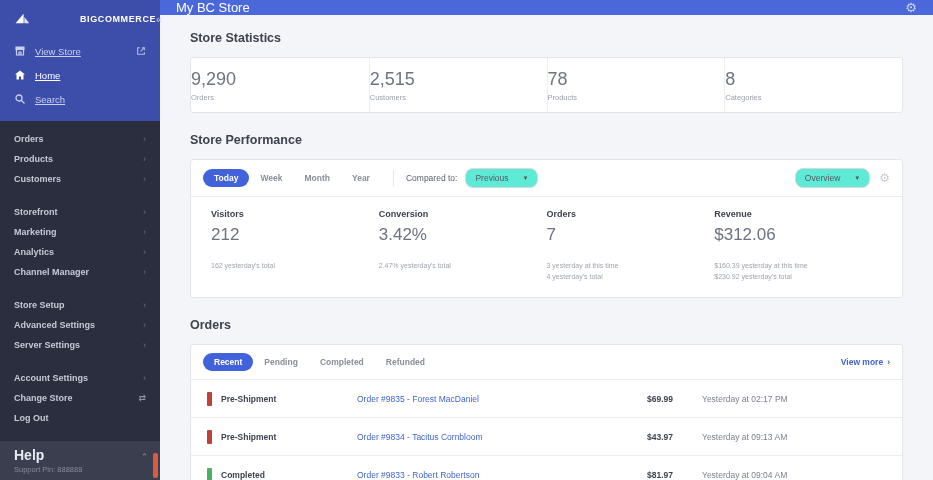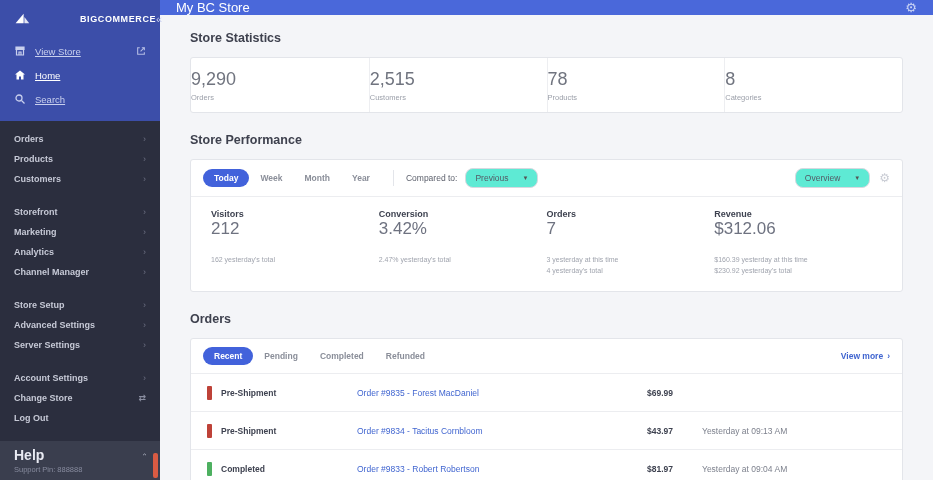--- a/index.html
+++ b/index.html
@@ -54,21 +54,21 @@
   .pill { font-size:8.5px; color:#8A8E99; padding:4px 11px; border-radius:11px; cursor:pointer; font-weight:bold; }
   .pill.active { background:var(--accent,#4262DB); color:#fff; }
   .vdiv { width:1px; height:16px; background:#E3E5EA; margin:0 12px; }
   .cmp-label { font-size:8.5px; color:#5B5F6B; margin-right:8px; }
   .select { display:flex; align-items:center; gap:14px; border:1px solid #D6D9E0; border-radius:8px; padding:4px 9px; font-size:8.5px; color:#555A66; background:#5eead4; cursor:pointer; }
   .select .caret { font-size:6px; color:#555; }
   .perf-right { margin-left:auto; display:flex; align-items:center; gap:9px; }
   .mini-gear { color:#C9CCD4; font-size:12px; font-family:"DejaVu Sans", sans-serif; }
   .metrics { display:grid; grid-template-columns:repeat(4,1fr); padding:12px 20px 14px 20px; }
   .metric-label { font-size:9px; font-weight:bold; color:#3E4250; }
-  .metric-value { font-size:17px; color:#6E7280; }
+  .metric-value { font-size:17px; color:#6E7280; margin-top:6px; }
   .metric-subs { margin-top:16px; }
   .metric-sub { font-size:7px; color:#A0A4AE; line-height:1.55; min-height:11px; }
 
   
   .orders-card { margin-bottom:0; }
   .orders-controls { display:flex; align-items:center; padding:8px 12px; }
   .view-more { margin-left:auto; font-size:8.5px; color:var(--link,#4065D0); cursor:pointer; font-weight:bold; }
   .view-more .chev { margin-left:4px; }
   .order-row { display:grid; grid-template-columns:150px 290px 55px 1fr; align-items:center; height:38px; padding:0 16px; border-top:1px solid #ECEDF0; }
   .o-status { display:flex; align-items:center; gap:9px; font-size:8.5px; font-weight:bold; color:#3E4250; }
@@ -299,20 +299,21 @@
           <span class="pill">Refunded</span>
           <span class="view-more"><span>View more</span><span class="chev">›</span></span>
         </div>
         <div class="order-row">
           <span class="o-status">
               <span class="o-bar" style="background: rgb(190, 66, 56);"></span>
               <span>Pre-Shipment</span>
             </span>
           <span class="o-link">Order #9835 - Forest MacDaniel</span>
           <span class="o-price">$69.99</span>
+          <span class="o-date">Yesterday at 02:17 PM</span>
         </div>
         <div class="order-row">
           <span class="o-status">
               <span class="o-bar" style="background: rgb(190, 66, 56);"></span>
               <span>Pre-Shipment</span>
             </span>
           <span class="o-link">Order #9834 - Tacitus Cornbloom</span>
           <span class="o-price">$43.97</span>
           <span class="o-date">Yesterday at 09:13 AM</span>
         </div>

